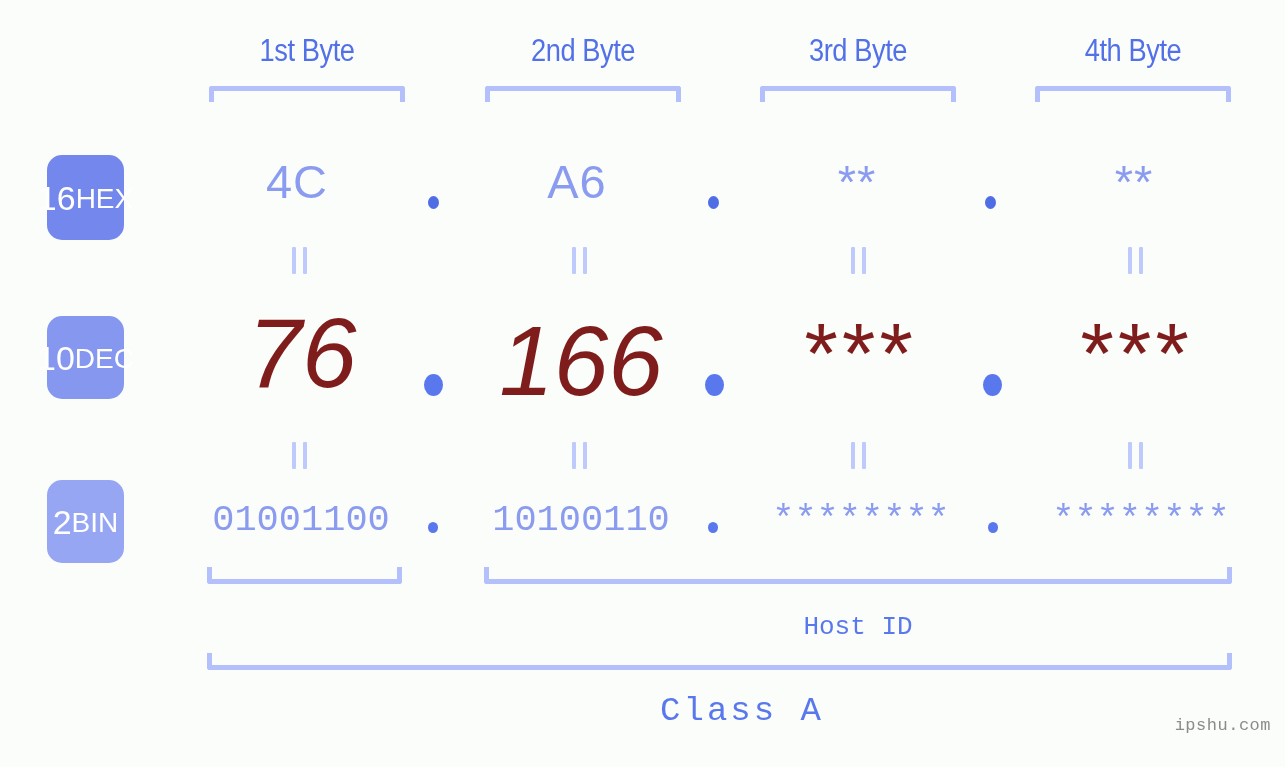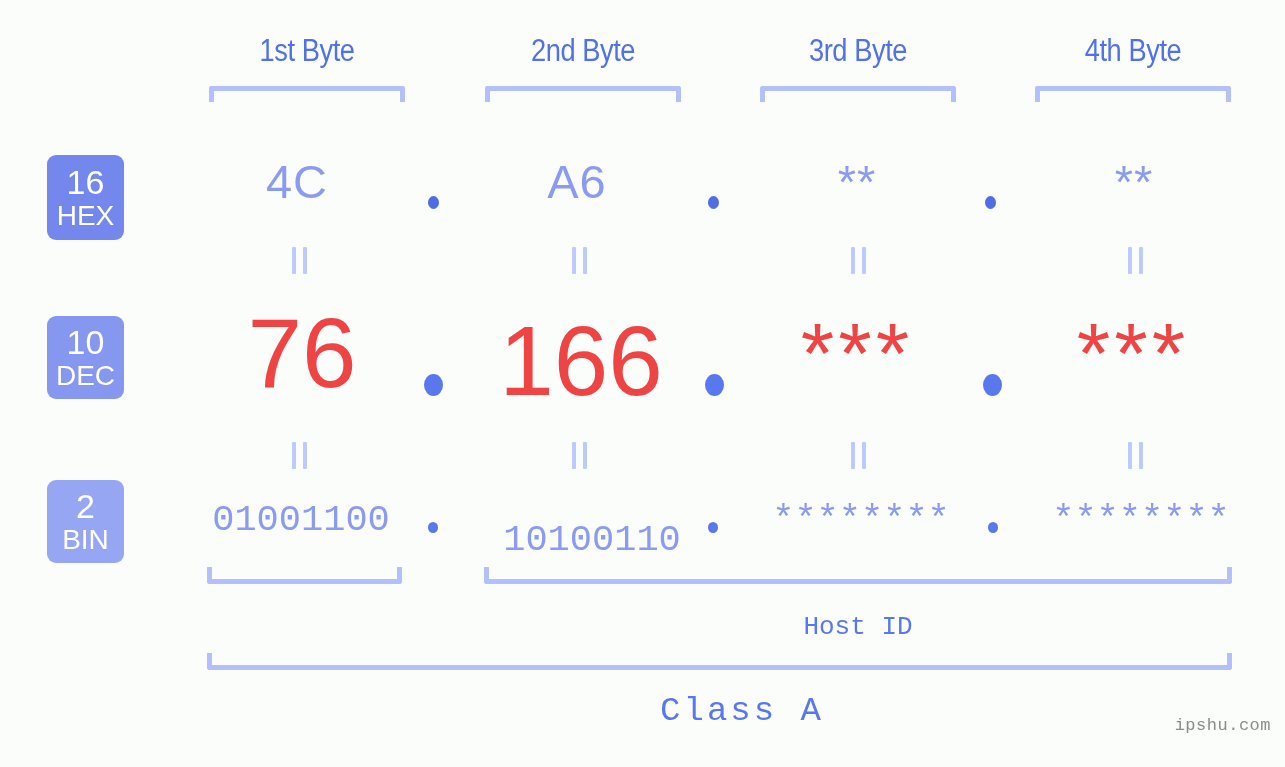--- a/index.html
+++ b/index.html
@@ -55,25 +55,25 @@
     border-right: 5px solid #b4c0fb;
     border-radius: 0 0 3px 3px;
     box-sizing: border-box;
   }
 
   
   .badge {
     position: absolute;
     left: 47px;
     width: 77px;
-    border-radius: 9px;
+    border-radius: 15px;
     color: #ffffff;
     text-align: right;
     display: flex;
-    flex-direction: column;
+    flex-direction: row;
     align-items: center;
     justify-content: center;
     line-height: 1;
   }
   .badge .num {
     font-size: 34px;
     font-weight: 400;
     letter-spacing: 0px;
   }
   .badge .nm {
@@ -105,26 +105,27 @@
     position: absolute;
     top: 196px;
     width: 11px;
     height: 13px;
     border-radius: 50%;
     background: #4f6ee6;
   }
 
   .row-dec .cell {
     font-size: 98px;
-    color: #ef4444;
+    color: #7f1d1d;
     font-family: "Liberation Sans Narrow", "Liberation Sans", sans-serif;
     top: 300px;
     width: 230px;
     line-height: 106px;
     letter-spacing: 0px;
+    font-style: italic;
   }
   .row-dec .cell.stars {
     font-size: 86px;
     letter-spacing: 4px;
   }
   .row-dec .dot {
     position: absolute;
     top: 374px;
     width: 19px;
     height: 22px;
@@ -280,21 +281,21 @@
       <span></span>
     </div>
   <div class="eqmark" style="left:1124px;top:442px;">
       <span></span>
       <span></span>
     </div>
 
   <div class="row-bin">
     <div class="cell" style="left:171px;">01001100</div>
     <div class="dot" style="left:428px;"></div>
-    <div class="cell" style="left:462px;margin-top:20px;">10100110</div>
+    <div class="cell" style="left:451px;">10100110</div>
     <div class="dot" style="left:708px;"></div>
     <div class="cell" style="left:731px;">********</div>
     <div class="dot" style="left:988px;"></div>
     <div class="cell" style="left:1011px;">********</div>
   </div>
 
   <div class="bracket-bottom" style="left:207px; top:567px; width:195px;"></div>
   <div class="bracket-bottom" style="left:484px; top:567px; width:748px;"></div>
 
   <div class="id-label" style="left:484px; top:612px; width:748px;">Host ID</div>

